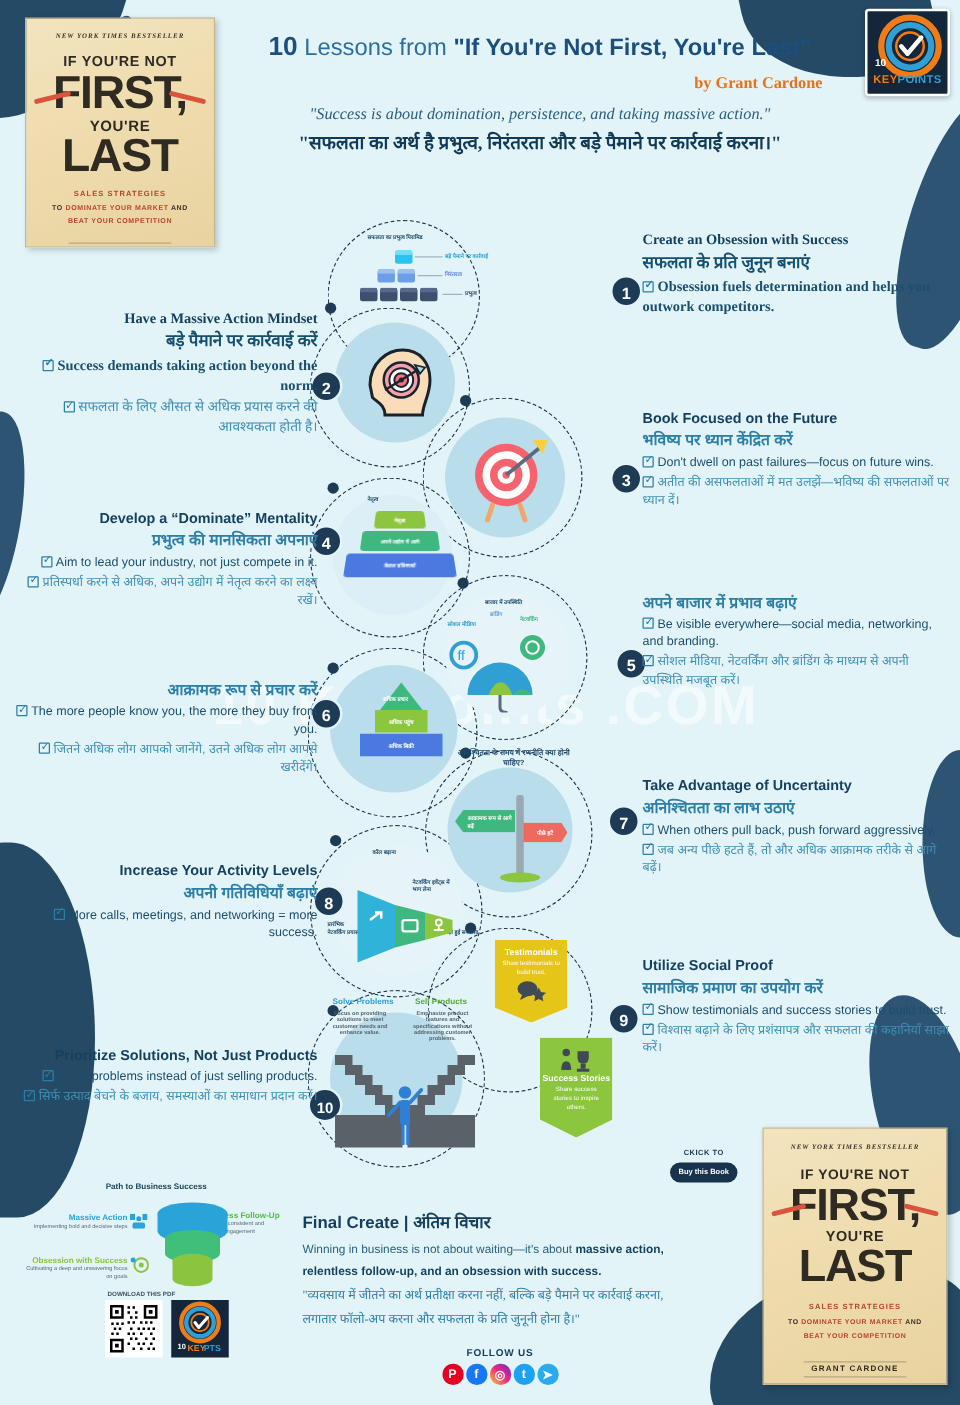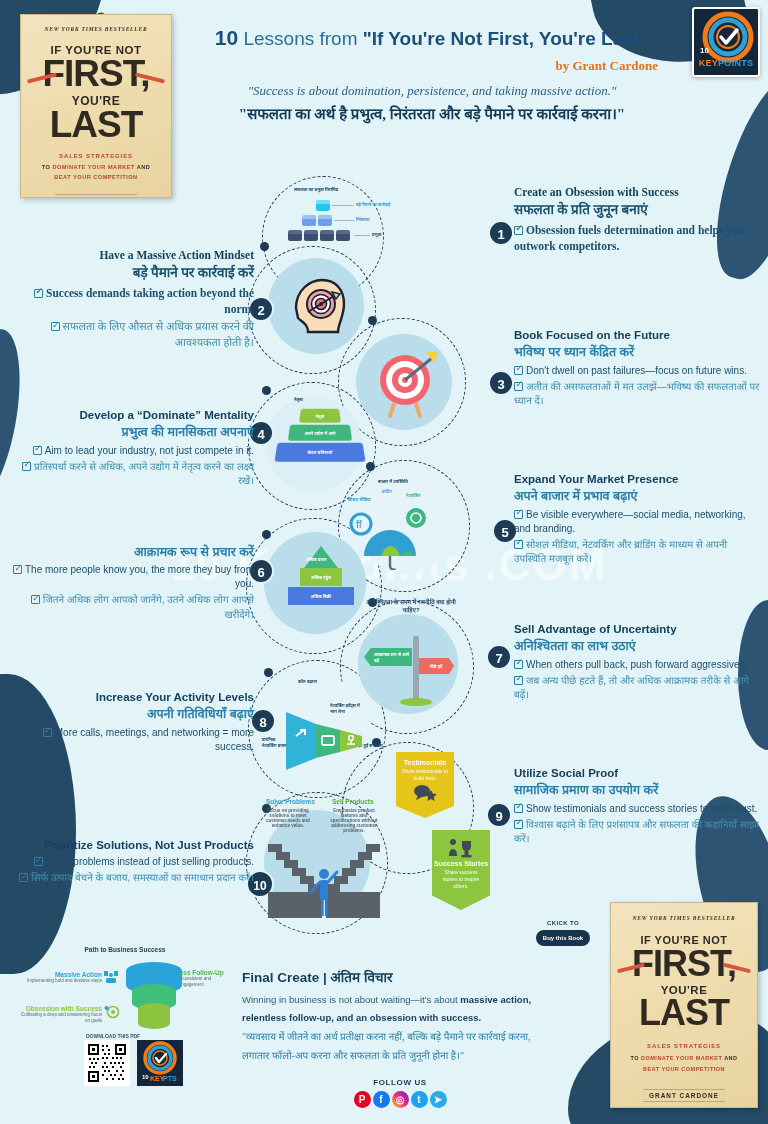--- a/index.html
+++ b/index.html
@@ -287,21 +287,21 @@
       </svg>
     </div>
 
     <div class="illu" style="left:272px;top:232px;width:100px;height:84px;">
       <div class="mini-lbl" style="left:22px;top:-6px;">नेतृत्व</div>
       <div class="band" style="left:28px;top:6px;width:40px;height:15px;background:#8cc63e;border-radius:3px;transform:perspective(60px) rotateX(22deg);">नेतृत्व</div>
       <div class="band" style="left:17px;top:22px;width:62px;height:17px;background:#3eb87e;border-radius:3px;transform:perspective(80px) rotateX(20deg);">अपने उद्योग में आगे</div>
       <div class="band" style="left:4px;top:40px;width:88px;height:20px;background:#4a79e0;border-radius:3px;transform:perspective(90px) rotateX(18deg);">केवल प्रतिस्पर्धा</div>
     </div>
 
-    <div class="illu" style="left:344px;top:306px;width:96px;height:96px;">
+    <div class="illu" style="left:354px;top:306px;width:96px;height:96px;">
       <div class="mini-lbl" style="left:34px;top:2px;">बाजार में उपस्थिति</div>
       <div class="mini-lbl" style="left:4px;top:20px;color:#2f9fd4;">सोशल मीडिया</div>
       <div class="mini-lbl" style="left:62px;top:16px;color:#3eb87e;">नेटवर्किंग</div>
       <div class="mini-lbl" style="left:38px;top:12px;color:#6e9ee8;">ब्रांडिंग</div>
       <svg width="96" height="70" viewBox="0 0 96 70" style="position:absolute;top:24px;">
         <circle cx="17" cy="24" r="10" fill="none" stroke="#2f9fd4" stroke-width="3"></circle>
         <text x="12" y="28" font-size="11" fill="#2f9fd4" font-family="Liberation Sans">ff</text>
         <circle cx="72" cy="18" r="10" fill="#3eb87e"></circle>
         <circle cx="72" cy="18" r="5" fill="none" stroke="#fff" stroke-width="1.6"></circle>
         <path d="M20 56 A26 26 0 0 1 72 56 Z" fill="#2f9fd4"></path>
@@ -404,34 +404,33 @@
   </div>
 
   <div class="lesson l-left" style="top:408px;">
     <div class="l-title">Develop a “Dominate” Mentality</div>
     <div class="l-hi">प्रभुत्व की मानसिकता अपनाएं</div>
     <div class="l-en"><span class="ck"></span><span>Aim to lead your industry, not just compete in it.</span></div>
     <div class="l-hi2"><span class="ck"></span><span>प्रतिस्पर्धा करने से अधिक, अपने उद्योग में नेतृत्व करने का लक्ष्य रखें।</span></div>
   </div>
 
   <div class="lesson l-right" style="top:472px;">
-    <div class="l-title">Expand Your Market Presence</div>
     <div class="l-hi">अपने बाजार में प्रभाव बढ़ाएं</div>
     <div class="l-en"><span class="ck"></span><span>Be visible everywhere—social media, networking, and branding.</span></div>
     <div class="l-hi2"><span class="ck"></span><span>सोशल मीडिया, नेटवर्किंग और ब्रांडिंग के माध्यम से अपनी उपस्थिति मजबूत करें।</span></div>
   </div>
 
   <div class="lesson l-left" style="top:542px;">
     <div class="l-hi">आक्रामक रूप से प्रचार करें</div>
     <div class="l-en"><span class="ck"></span><span>The more people know you, the more they buy from you.</span></div>
     <div class="l-hi2"><span class="ck"></span><span>जितने अधिक लोग आपको जानेंगे, उतने अधिक लोग आपसे खरीदेंगे।</span></div>
   </div>
 
   <div class="lesson l-right" style="top:622px;">
-    <div class="l-title">Sell Advantage of Uncertainty</div>
+    <div class="l-title">Take Advantage of Uncertainty</div>
     <div class="l-hi">अनिश्चितता का लाभ उठाएं</div>
     <div class="l-en"><span class="ck"></span><span>When others pull back, push forward aggressively.</span></div>
     <div class="l-hi2"><span class="ck"></span><span>जब अन्य पीछे हटते हैं, तो और अधिक आक्रामक तरीके से आगे बढ़ें।</span></div>
   </div>
 
   <div class="lesson l-left" style="top:690px;">
     <div class="l-title">Increase Your Activity Levels</div>
     <div class="l-hi">अपनी गतिविधियाँ बढ़ाएं</div>
     <div class="l-en"><span class="ck"></span><span>More calls, meetings, and networking = more success.</span></div>
   </div>

